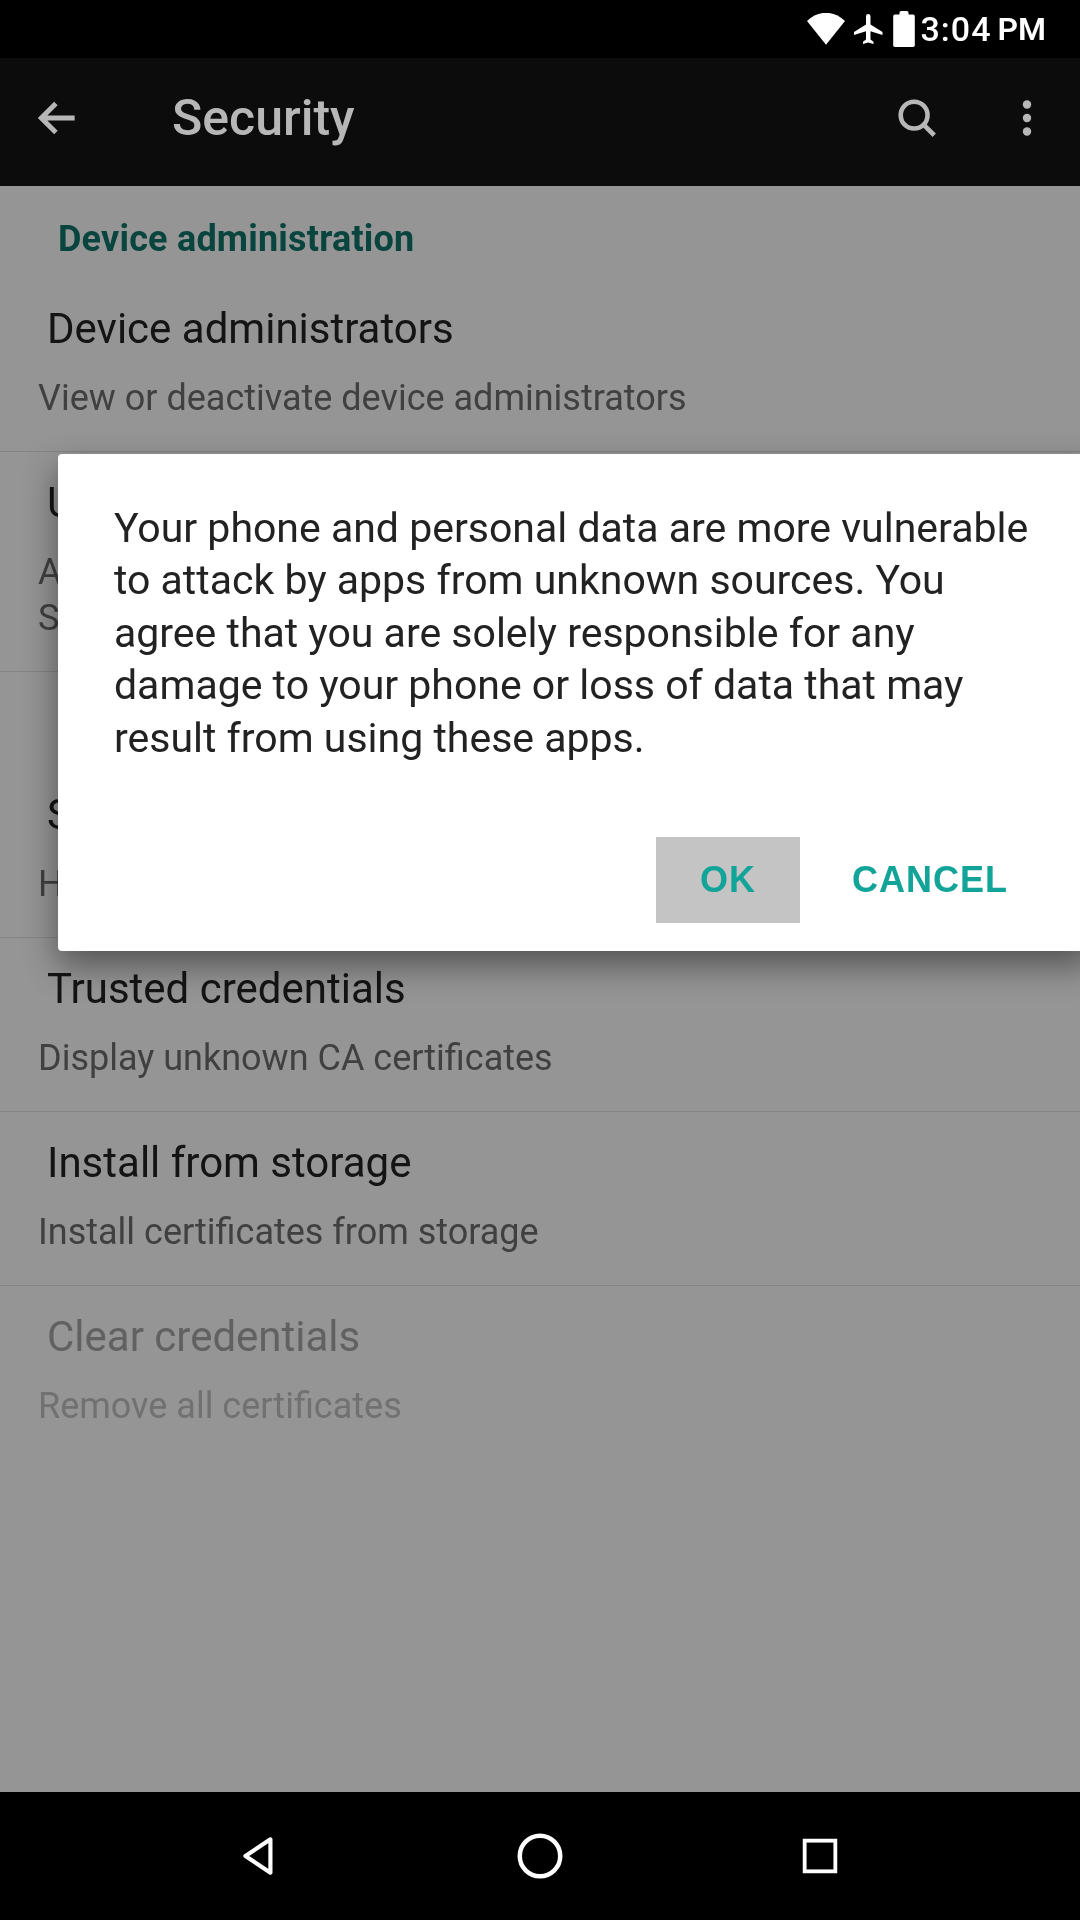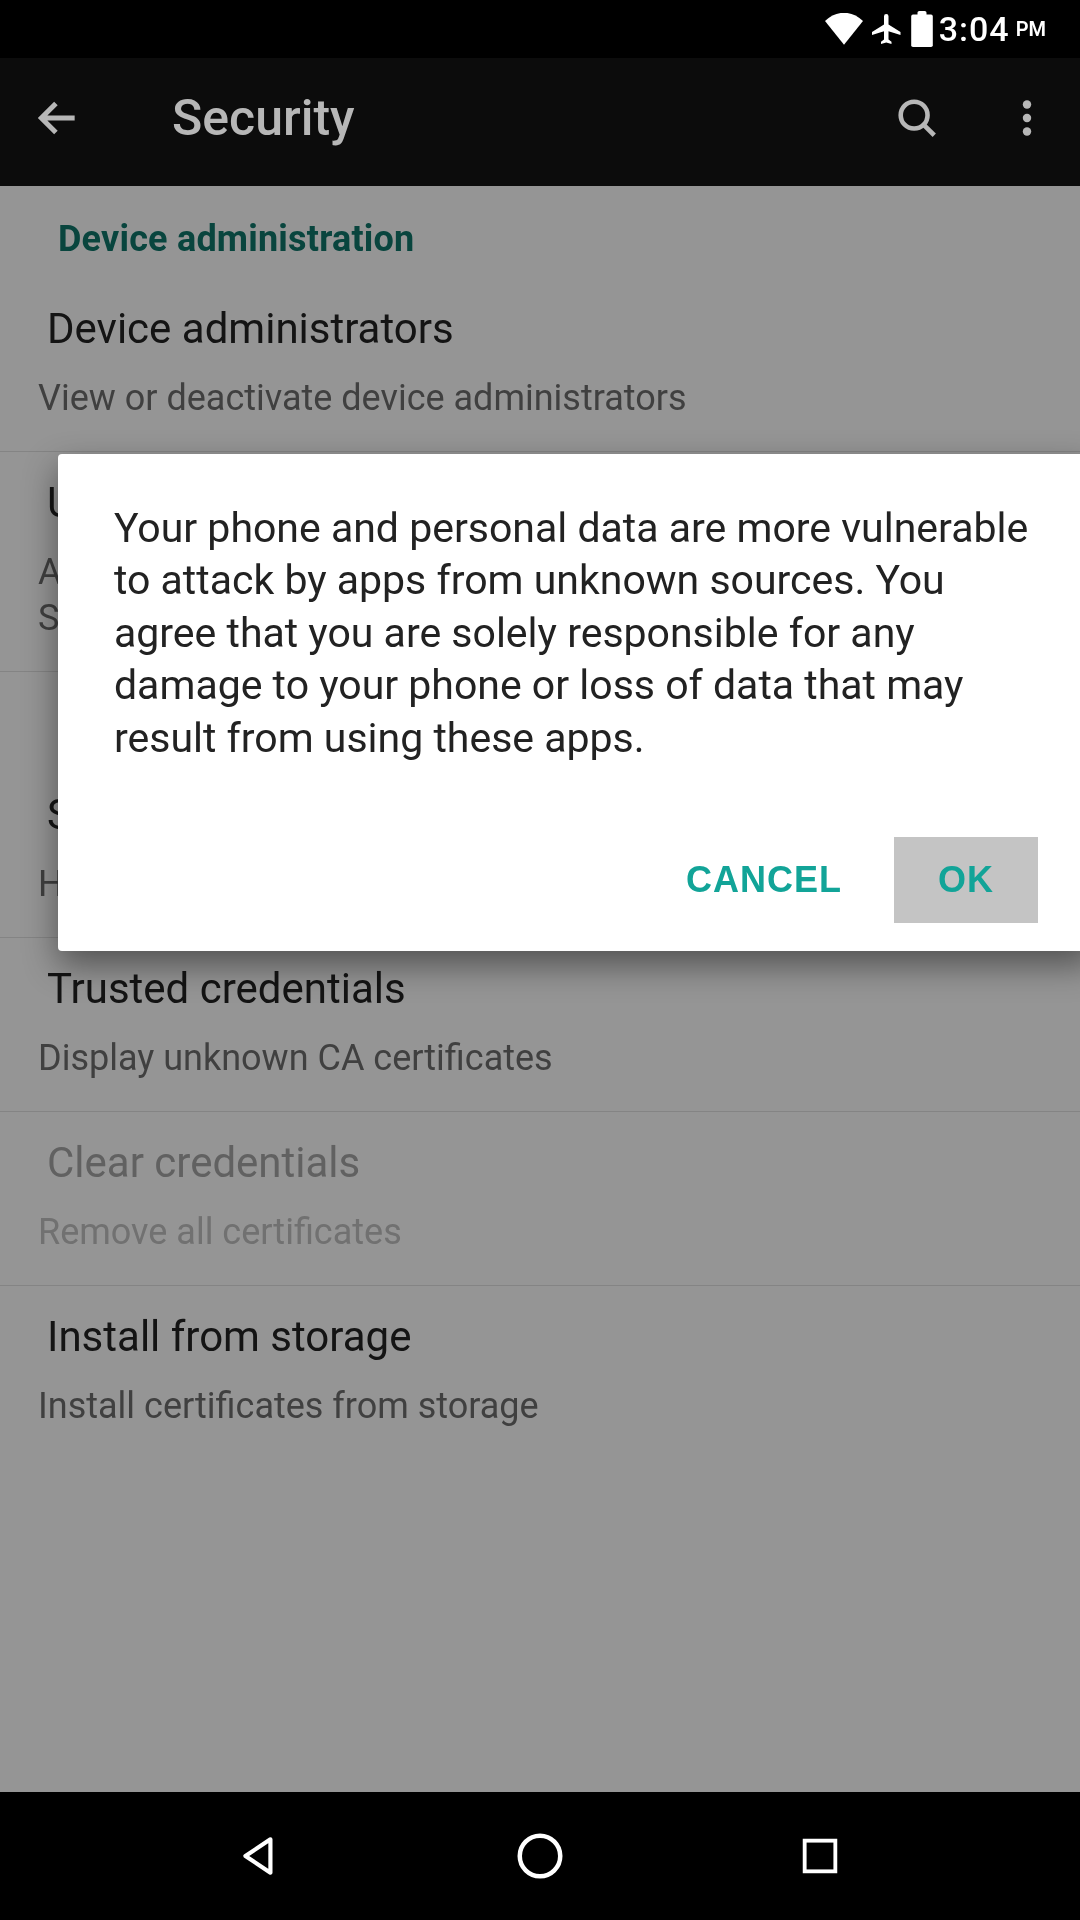--- a/index.html
+++ b/index.html
@@ -17,21 +17,21 @@
     height: 58px;
     background: #000;
     display: flex;
     align-items: center;
     justify-content: flex-end;
     padding-right: 34px;
     color: #fff;
   }
   .status-bar .ic { margin-left: 6px; display: inline-flex; align-items: center; }
   .status-bar .time { font-size: 34px; font-weight: 500; letter-spacing: 1px; margin-left: 6px;}
-  .status-bar .ampm { font-size: 20px; font-weight: 600; margin-left: 6px;}
+  .status-bar .ampm { font-size: 32px; font-weight: 600; margin-left: 6px;}
 
   
   .app-bar {
     height: 128px;
     background: #0c0c0c;
     display: flex;
     align-items: center;
     color: #b7b7b7;
     padding: 0 18px 8px 28px;
     gap: 40px;
@@ -189,38 +189,38 @@
   <div class="item">
     <div class="item-title">Storage type</div>
     <div class="item-sub">Hardware-backed</div>
   </div>
 
   <div class="item">
     <div class="item-title">Trusted credentials</div>
     <div class="item-sub">Display unknown CA certificates</div>
   </div>
 
+  <div class="item">
+    <div class="item-title">Install from storage</div>
+    <div class="item-sub">Install certificates from storage</div>
+  </div>
+
   <div class="item disabled">
     <div class="item-title">Clear credentials</div>
     <div class="item-sub">Remove all certificates</div>
   </div>
-
-  <div class="item">
-    <div class="item-title">Install from storage</div>
-    <div class="item-sub">Install certificates from storage</div>
-  </div>
 </div>
 
 <div class="scrim"></div>
 
 <div class="dialog">
   <div class="dialog-msg">Your phone and personal data are more vulnerable to attack by apps from unknown sources. You agree that you are solely responsible for any damage to your phone or loss of data that may result from using these apps.</div>
   <div class="dialog-actions">
+    <button class="dlg-btn ok">OK</button>
     <button class="dlg-btn">CANCEL</button>
-    <button class="dlg-btn ok">OK</button>
   </div>
 </div>
 
 <div class="nav-bar">
   <span class="nbtn">
     <svg width="50" height="50" viewBox="0 0 24 24" fill="none" stroke="#fff" stroke-width="2" stroke-linejoin="round">
         <path d="M17 4 L5 12 L17 20 Z"></path>
       </svg>
   </span>
   <span class="nbtn">

